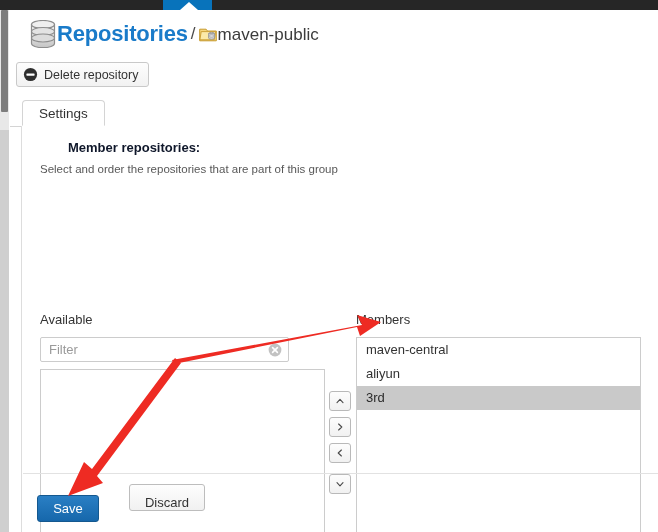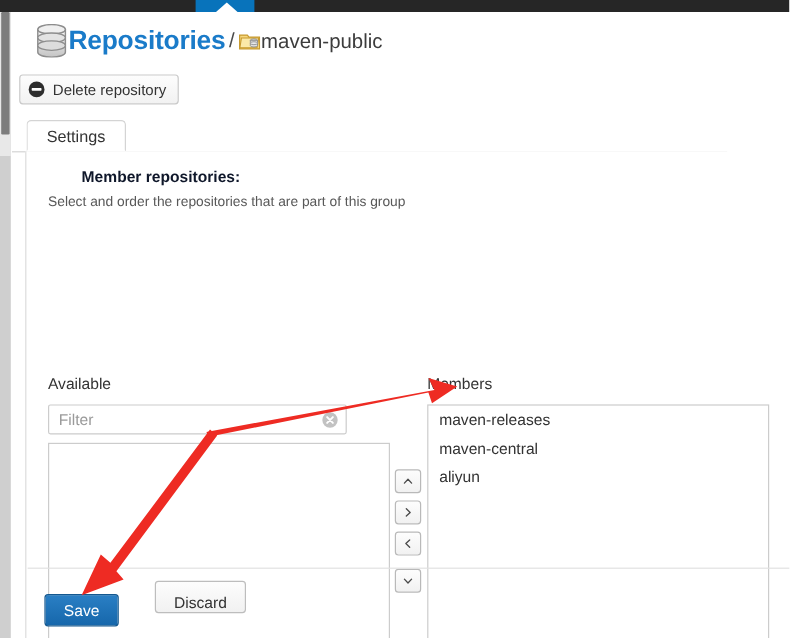--- a/index.html
+++ b/index.html
@@ -383,23 +383,23 @@
         <svg viewBox="0 0 14 14" width="14" height="14">
           <circle cx="7" cy="7" r="6.4" fill="#c2c2c2"></circle>
           <path d="M4.6 4.6 L9.4 9.4 M9.4 4.6 L4.6 9.4" stroke="#ffffff" stroke-width="1.6" stroke-linecap="round"></path>
         </svg>
       </span>
     </div>
 
     <div class="listbox listbox-available"></div>
 
     <div class="listbox listbox-members">
-      <div class="list-item">maven-releases</div>
       <div class="list-item">maven-central</div>
       <div class="list-item">aliyun</div>
+      <div class="list-item selected">3rd</div>
     </div>
 
     <div class="xfer xfer-up">
       <span>
         <svg width="10" height="10" viewBox="0 0 10 10">
           <path d="M2 6.6 L5 3.4 L8 6.6" fill="none" stroke="#4a4a4a" stroke-width="1.1" stroke-linecap="round" stroke-linejoin="round"></path>
         </svg>
       </span>
     </div>
     <div class="xfer xfer-right">

